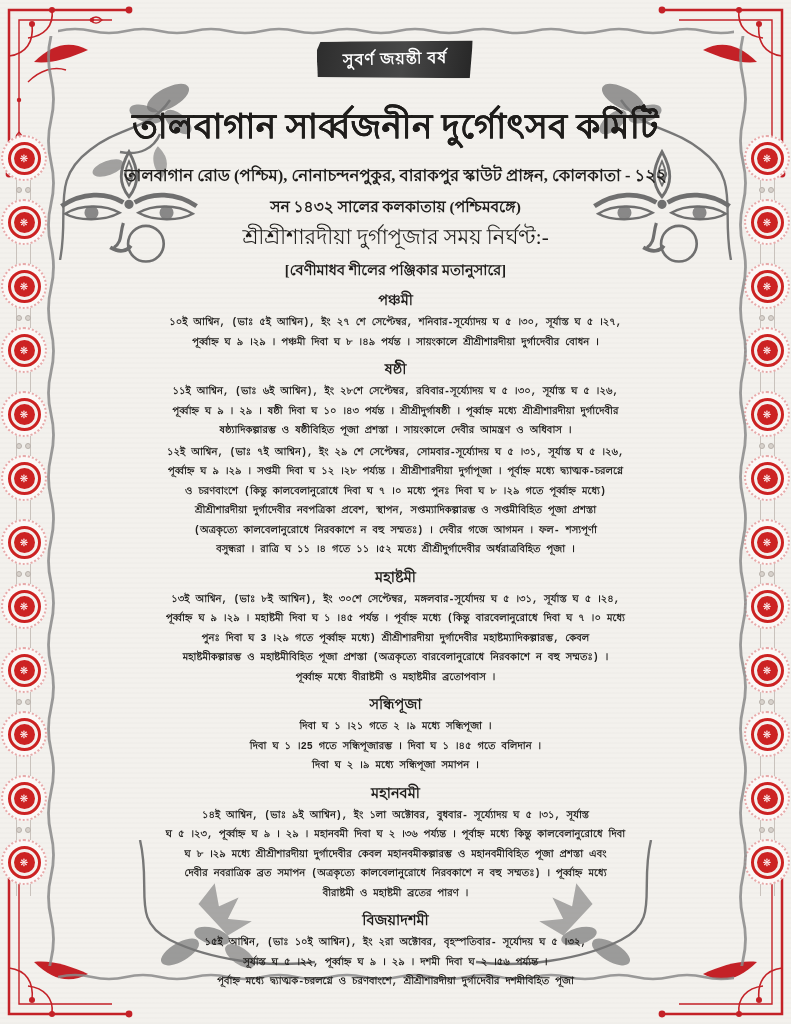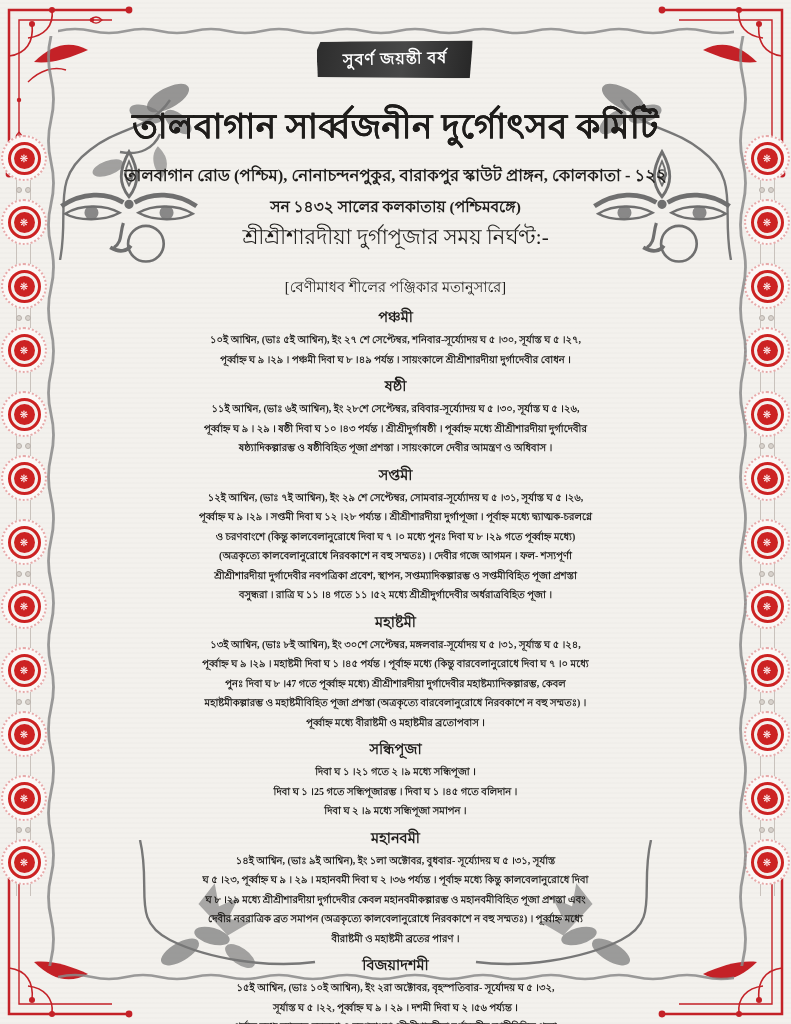--- a/index.html
+++ b/index.html
@@ -49,23 +49,23 @@
   .content{position:absolute;left:62px;right:62px;top:40px;text-align:center;}
   .ribbon{display:inline-block;background:linear-gradient(100deg,#2d2d2d,#484848 55%,#262626);
     color:#fff;font-weight:bold;font-size:16px;padding:6px 26px 7px;
     clip-path:polygon(0 22%,2.5% 0,100% 6%,97.5% 100%,0 88%);
     transform:rotate(-1.3deg);letter-spacing:1px;}
   .title{font-size:34px;font-weight:bold;letter-spacing:.5px;margin-top:20px;
     text-shadow:0 0 .6px #000;}
   .addr{font-size:16.5px;font-weight:bold;margin-top:6px;}
   .yearline{font-size:15.5px;font-weight:bold;margin-top:5px;}
   .schedtitle{font-size:21px;font-weight:normal;text-align:center;}
-  .note1{font-size:14.5px;font-weight:normal;margin-top:20px;}
+  .note1{font-size:14.5px;font-weight:bold;margin-top:3px;}
   .note2{font-size:14.5px;font-weight:bold;margin-top:2px;}
-  .sect{margin-top:2px;}
+  .sect{margin-top:2px;font-family:Liberation Mono, monospace;}
   .shead{font-size:14.5px;font-weight:bold;margin-top:6px;}
   .sline{font-size:10px;font-weight:bold;line-height:19.5px;}
 </style>
 </head>
 <body>
 
 <div class="page">
 
   <div class="corner tl">
     <svg viewBox="0 0 130 175" fill="none" stroke="currentColor">
@@ -378,36 +378,35 @@
     </section>
     <section class="sect">
       <h3 class="shead">ষষ্ঠী</h3>
       <div>
           <div class="sline">১১ই আশ্বিন, (ভাঃ ৬ই আশ্বিন), ইং ২৮শে সেপ্টেম্বর, রবিবার-সূর্য্যোদয় ঘ ৫ ।৩০, সূর্যাস্ত ঘ ৫ ।২৬,</div>
           <div class="sline">পূর্ব্বাহ্ন ঘ ৯ । ২৯ । ষষ্ঠী দিবা ঘ ১০ ।৪৩ পর্যন্ত । শ্রীশ্রীদুর্গাষষ্ঠী । পূর্ব্বাহ্ন মধ্যে শ্রীশ্রীশারদীয়া দুর্গাদেবীর</div>
           <div class="sline">ষষ্ঠ্যাদিকল্পারম্ভ ও ষষ্ঠীবিহিত পূজা প্রশস্তা । সায়ংকালে দেবীর আমন্ত্রণ ও অধিবাস ।</div>
         </div>
     </section>
     <section class="sect">
-      <h3 class="shead">সপ্তমী</h3>
       <div>
           <div class="sline">১২ই আশ্বিন, (ভাঃ ৭ই আশ্বিন), ইং ২৯ শে সেপ্টেম্বর, সোমবার-সূর্য্যোদয় ঘ ৫ ।৩১, সূর্যাস্ত ঘ ৫ ।২৬,</div>
           <div class="sline">পূর্ব্বাহ্ন ঘ ৯ ।২৯ । সপ্তমী দিবা ঘ ১২ ।২৮ পর্য্যন্ত । শ্রীশ্রীশারদীয়া দুর্গাপূজা । পূর্বাহ্ন মধ্যে দ্ব্যাত্মক-চরলগ্নে</div>
           <div class="sline">ও চরণবাংশে (কিন্তু কালবেলানুরোধে দিবা ঘ ৭ ।০ মধ্যে পুনঃ দিবা ঘ ৮ ।২৯ গতে পূর্ব্বাহ্ন মধ্যে)</div>
+          <div class="sline">শ্রীশ্রীশারদীয়া দুর্গাদেবীর নবপত্রিকা প্রবেশ, স্থাপন, সপ্তম্যাদিকল্পারম্ভ ও সপ্তমীবিহিত পূজা প্রশস্তা</div>
           <div class="sline">(অত্রকৃত্যে কালবেলানুরোধে নিরবকাশে ন বহু সম্মতঃ) । দেবীর গজে আগমন । ফল- শস্যপূর্ণা</div>
-          <div class="sline">শ্রীশ্রীশারদীয়া দুর্গাদেবীর নবপত্রিকা প্রবেশ, স্থাপন, সপ্তম্যাদিকল্পারম্ভ ও সপ্তমীবিহিত পূজা প্রশস্তা</div>
           <div class="sline">বসুন্ধরা । রাত্রি ঘ ১১ ।৪ গতে ১১ ।৫২ মধ্যে শ্রীশ্রীদুর্গাদেবীর অর্ধরাত্রবিহিত পূজা ।</div>
         </div>
     </section>
     <section class="sect">
       <h3 class="shead">মহাষ্টমী</h3>
       <div>
           <div class="sline">১৩ই আশ্বিন, (ভাঃ ৮ই আশ্বিন), ইং ৩০শে সেপ্টেম্বর, মঙ্গলবার-সূর্যোদয় ঘ ৫ ।৩১, সূর্যাস্ত ঘ ৫ ।২৪,</div>
           <div class="sline">পূর্ব্বাহ্ন ঘ ৯ ।২৯ । মহাষ্টমী দিবা ঘ ১ ।৪৫ পর্যন্ত । পূর্বাহ্ন মধ্যে (কিন্তু বারবেলানুরোধে দিবা ঘ ৭ ।০ মধ্যে</div>
-          <div class="sline">পুনঃ দিবা ঘ ৮ ।47 গতে পূর্ব্বাহ্ন মধ্যে) শ্রীশ্রীশারদীয়া দুর্গাদেবীর মহাষ্টম্যাদিকল্পারম্ভ, কেবল</div>
+          <div class="sline">পুনঃ দিবা ঘ 3 ।২৯ গতে পূর্ব্বাহ্ন মধ্যে) শ্রীশ্রীশারদীয়া দুর্গাদেবীর মহাষ্টম্যাদিকল্পারম্ভ, কেবল</div>
           <div class="sline">মহাষ্টমীকল্পারম্ভ ও মহাষ্টমীবিহিত পূজা প্রশস্তা (অত্রকৃত্যে বারবেলানুরোধে নিরবকাশে ন বহু সম্মতঃ) ।</div>
           <div class="sline">পূর্ব্বাহ্ন মধ্যে বীরাষ্টমী ও মহাষ্টমীর ব্রতোপবাস ।</div>
         </div>
     </section>
     <section class="sect">
       <h3 class="shead">সন্ধিপূজা</h3>
       <div>
           <div class="sline">দিবা ঘ ১ ।২১ গতে ২ ।৯ মধ্যে সন্ধিপূজা ।</div>
           <div class="sline">দিবা ঘ ১ ।25 গতে সন্ধিপূজারম্ভ । দিবা ঘ ১ ।৪৫ গতে বলিদান ।</div>
           <div class="sline">দিবা ঘ ২ ।৯ মধ্যে সন্ধিপূজা সমাপন ।</div>

